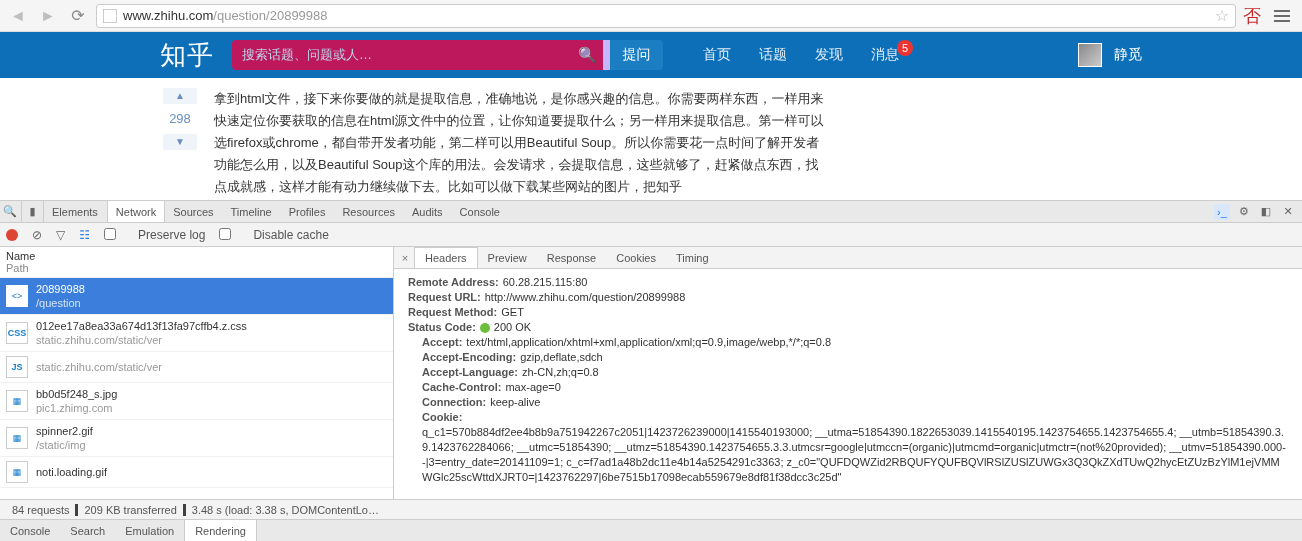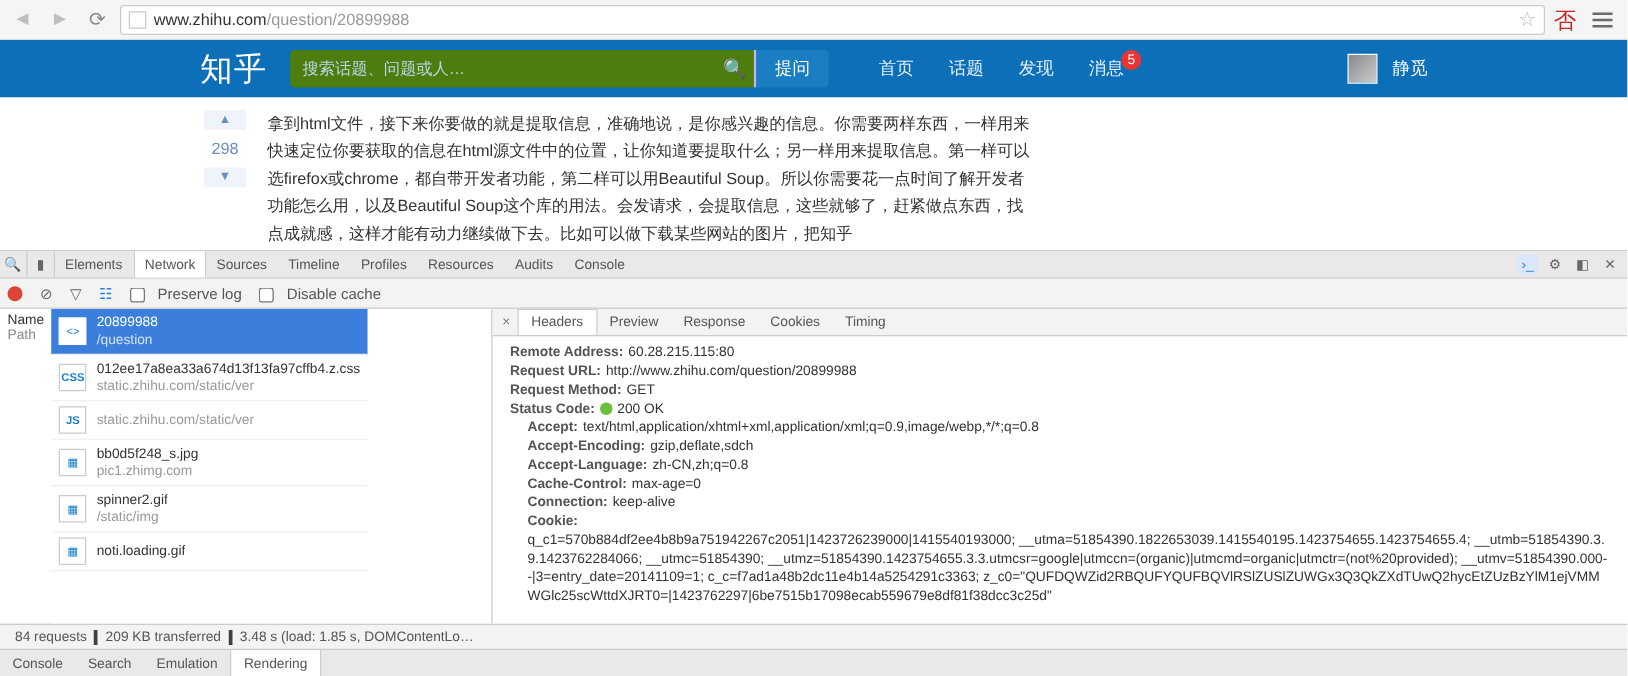--- a/index.html
+++ b/index.html
@@ -12,23 +12,23 @@
 .url-bar .page-icon{width:14px;height:14px;border:1px solid #ccc;margin-right:6px}
 .url-bar .domain{color:#333}
 .url-bar .path{color:#999}
 .star{margin-left:auto;color:#bbb;font-size:16px}
 .ext-icon{width:20px;height:20px;color:#c62828;font-size:18px;display:flex;align-items:center;justify-content:center}
 .menu-icon{width:20px;height:20px;display:flex;flex-direction:column;justify-content:center;gap:3px;margin:0 4px}
 .menu-icon span{height:2px;background:#6b6b6b;width:16px;margin:0 auto}
 
 .zh-header{height:46px;background:#0d6fb8;display:flex;align-items:center;padding:0 0 0 160px;color:#fff}
 .zh-logo{font-size:26px;font-weight:normal;margin-right:18px;letter-spacing:1px}
-.zh-search{width:375px;height:30px;background:#4d7c0f;border-radius:4px;display:flex;align-items:center;padding:0 10px;color:#bcd6ea;font-size:13px}
+.zh-search{width:375px;height:30px;background:#be185d;border-radius:4px;display:flex;align-items:center;padding:0 10px;color:#bcd6ea;font-size:13px}
 .zh-search .sicon{margin-left:auto;font-size:15px}
-.zh-ask{width:60px;height:30px;background:#1b7ec3;border-left:2px solid #c4b5fd;color:#fff;font-size:14px;display:flex;align-items:center;justify-content:center;border-radius:0 4px 4px 0;margin-left:-4px}
+.zh-ask{width:60px;height:30px;background:#1b7ec3;border-left:7px solid #c4b5fd;color:#fff;font-size:14px;display:flex;align-items:center;justify-content:center;border-radius:0 4px 4px 0;margin-left:-4px}
 .zh-nav{display:flex;gap:28px;margin-left:40px;font-size:14px}
 .zh-nav a{color:#e6f0f9;text-decoration:none;cursor:pointer;position:relative}
 .badge{position:absolute;top:-6px;right:-14px;background:#e33;color:#fff;border-radius:50%;width:16px;height:16px;font-size:11px;display:flex;align-items:center;justify-content:center}
 .zh-user{margin-left:auto;margin-right:160px;display:flex;align-items:center;gap:12px;font-size:14px}
 .avatar{width:24px;height:24px;background:linear-gradient(135deg,#888,#ccc);border:1px solid #fff}
 
 .zh-body{background:#fff;padding:10px 0 0 160px;height:122px;overflow:hidden;font-size:13px;color:#333;line-height:22px}
 .zh-body .answer{display:flex;gap:14px}
 .vote{width:40px;display:flex;flex-direction:column;align-items:center;gap:2px}
 .vote .arrow{width:34px;height:16px;background:#eef4fa;color:#698ebf;font-size:10px;display:flex;align-items:center;justify-content:center;border-radius:2px}
@@ -39,24 +39,24 @@
 .dt-tabs{height:22px;background:#e9e9e9;display:flex;align-items:stretch;border-bottom:1px solid #ccc}
 .dt-tabs .ticon{width:22px;display:flex;align-items:center;justify-content:center;color:#666;border-right:1px solid #ccc}
 .dt-tabs .tab{padding:0 8px;display:flex;align-items:center;color:#555;border-right:1px solid transparent;cursor:pointer}
 .dt-tabs .tab.active{background:#fff;border-left:1px solid #ccc;border-right:1px solid #ccc}
 .dt-tabs .rtools{margin-left:auto;display:flex;align-items:center;gap:6px;padding-right:6px}
 .rtools .ti{width:16px;height:16px;display:flex;align-items:center;justify-content:center;color:#666}
 .rtools .ti.blue{color:#2a7de1;background:#d8e8fa;border-radius:2px}
 .dt-toolbar{height:24px;background:#f3f3f3;border-bottom:1px solid #ccc;display:flex;align-items:center;padding:0 6px;gap:14px}
 .dt-toolbar .rec{width:12px;height:12px;border-radius:50%;background:#d43}
 .dt-toolbar .tb{color:#666;font-size:12px}
-.dt-toolbar .chk{display:flex;align-items:flex-end;gap:10px;color:#555;font-size:12px}
+.dt-toolbar .chk{display:flex;align-items:flex-start;gap:22px;color:#555;font-size:12px}
 .dt-toolbar input[type=checkbox]{width:12px;height:12px}
 .dt-main{flex:1;display:flex;overflow:hidden}
-.req-list{width:394px;border-right:1px solid #ccc;overflow-y:auto;display:flex;flex-direction:row}
+.req-list{width:394px;border-right:1px solid #ccc;overflow-y:auto;display:flex;flex-direction:column}
 .req-header{padding:3px 6px;color:#888;display:flex;flex-direction:column;border-bottom:1px solid #eee}
 .req-header .h1{color:#333}
 .req-row{display:flex;align-items:center;padding:4px 6px;gap:8px;border-bottom:1px solid #f0f0f0;cursor:pointer}
 .req-row.sel{background:#3b7edb;color:#fff}
 .req-row .ricon{width:22px;height:22px;border:1px solid #ccc;font-size:9px;display:flex;align-items:center;justify-content:center;color:#137ecb;background:#fff}
 .req-row.sel .ricon{border-color:#fff}
 .req-row .rtext{display:flex;flex-direction:column;line-height:14px;overflow:hidden}
 .req-row .rname{white-space:nowrap;overflow:hidden;text-overflow:ellipsis;max-width:330px}
 .req-row .rpath{color:#999;font-size:11px}
 .req-row.sel .rpath{color:#d5e4f7}
@@ -273,21 +273,21 @@
             <span class="hk">Cookie:</span>
             <span class="hv">q_c1=570b884df2ee4b8b9a751942267c2051|1423726239000|1415540193000; __utma=51854390.1822653039.1415540195.1423754655.1423754655.4; __utmb=51854390.3.9.1423762284066; __utmc=51854390; __utmz=51854390.1423754655.3.3.utmcsr=google|utmccn=(organic)|utmcmd=organic|utmctr=(not%20provided); __utmv=51854390.000--|3=entry_date=20141109=1; c_c=f7ad1a48b2dc11e4b14a5254291c3363; z_c0="QUFDQWZid2RBQUFYQUFBQVlRSlZUSlZUWGx3Q3QkZXdTUwQ2hycEtZUzBzYlM1ejVMMWGlc25scWttdXJRT0=|1423762297|6be7515b17098ecab559679e8df81f38dcc3c25d"</span>
           </div>
       </div>
     </div>
   </div>
 
   <div class="dt-status">
     <span class="seg">84 requests</span>
     <span class="seg">209 KB transferred</span>
-    <span class="seg" style="border:none">3.48 s (load: 1.85 s, DOMContentLo…</span>
+    <span class="seg" style="border:none">3.48 s (load: 3.38 s, DOMContentLo…</span>
   </div>
 
   <div class="dt-drawer">
     <div class="dtab2">Console</div>
     <div class="dtab2">Search</div>
     <div class="dtab2">Emulation</div>
     <div class="dtab2 active">Rendering</div>
   </div>
 </div>
 

